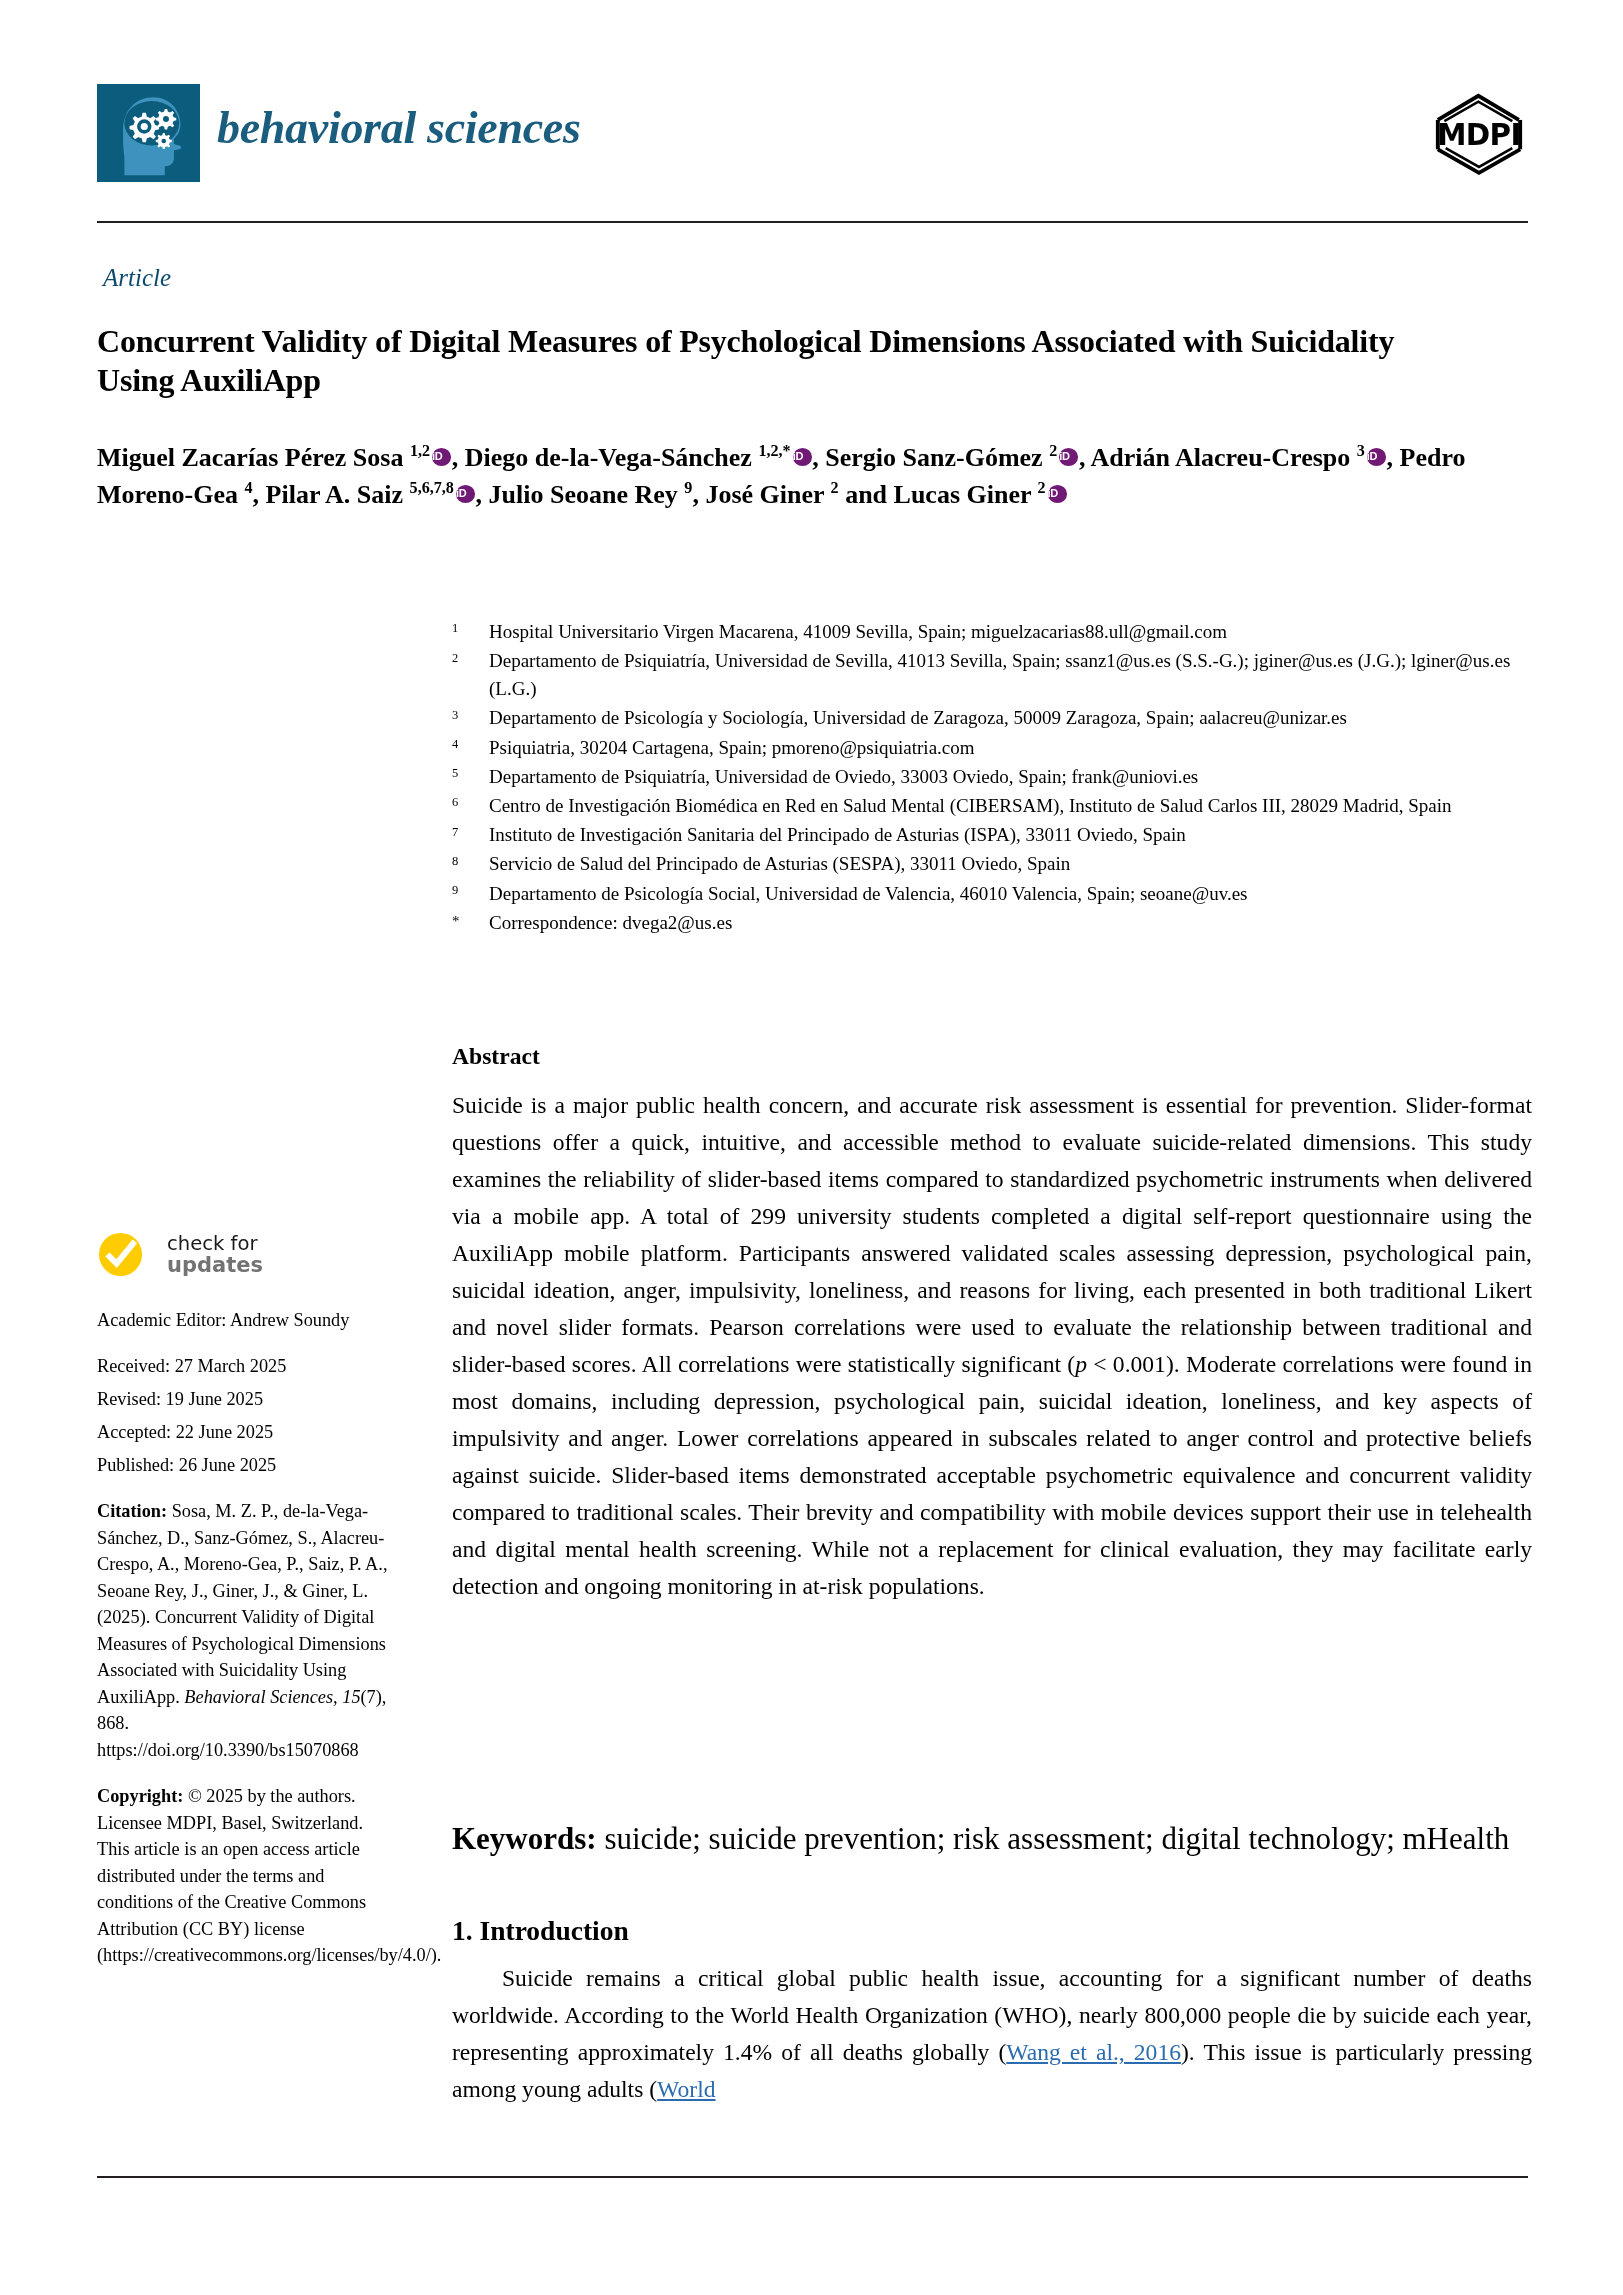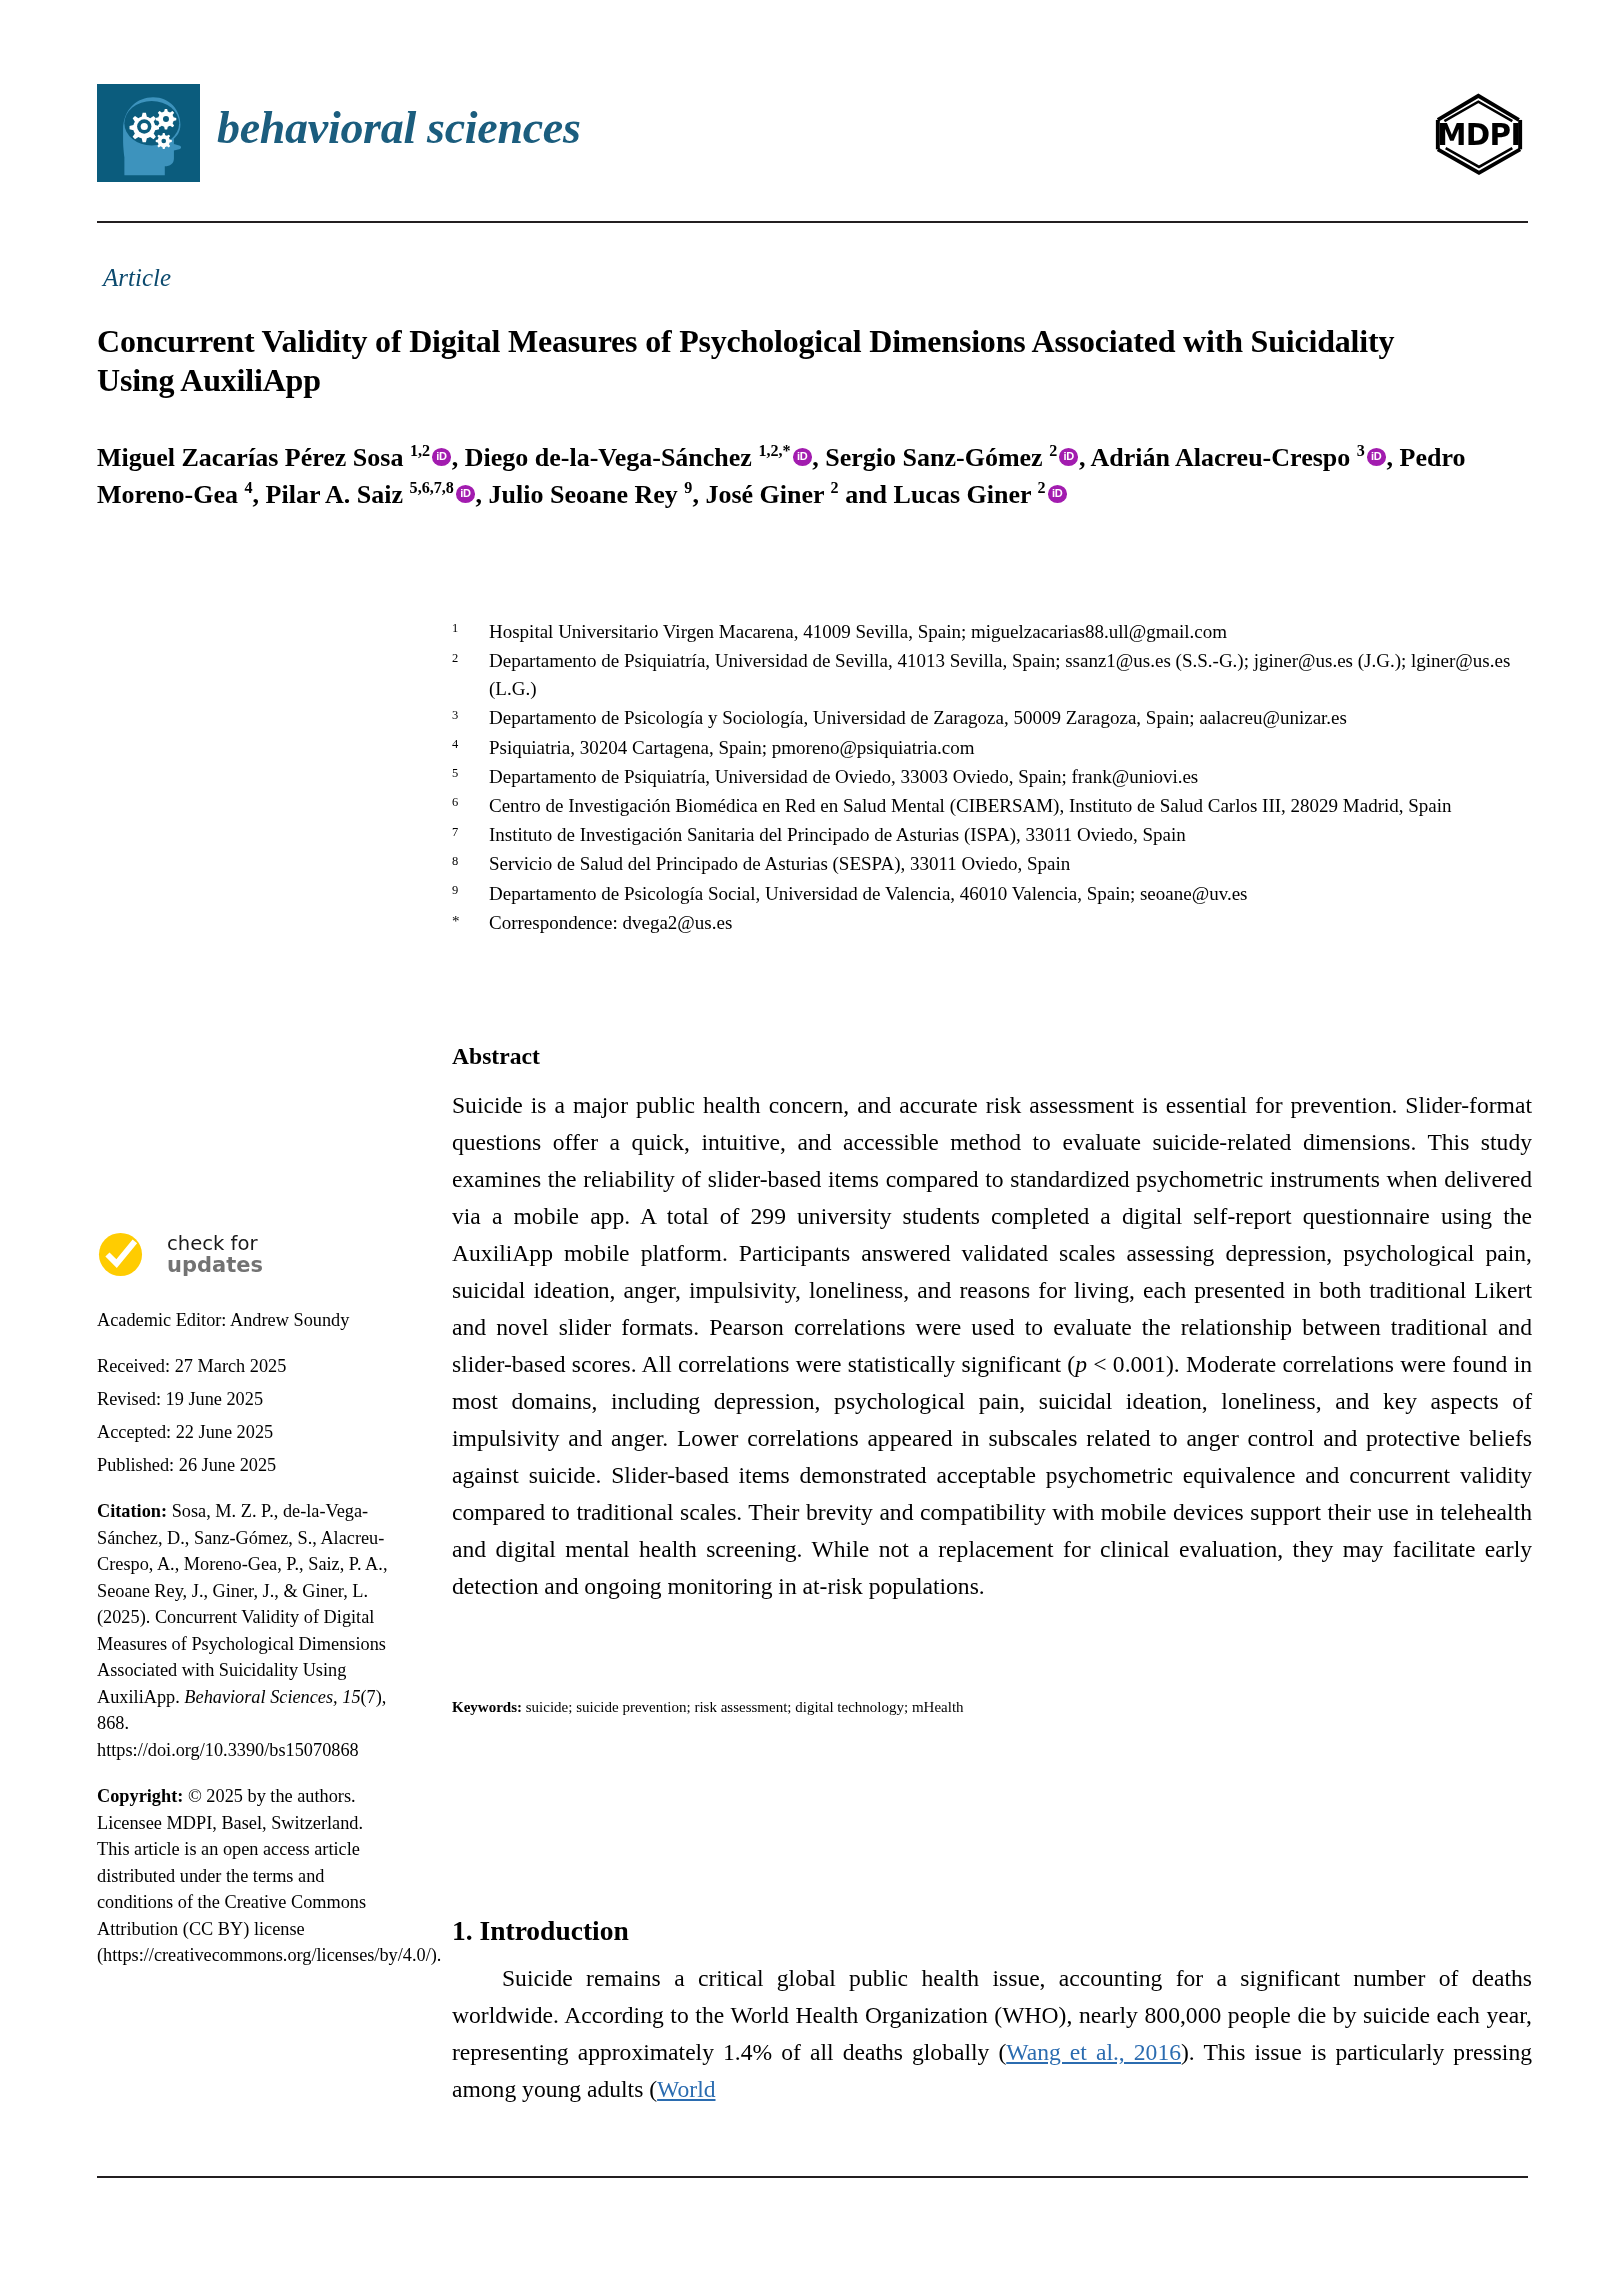--- a/index.html
+++ b/index.html
@@ -61,23 +61,23 @@
   }
 
   
   .authors {
     position: absolute; left: 97px; top: 440px; width: 1388px;
     font-size: 26px; font-weight: 700; line-height: 1.42;
   }
   .authors sup { font-size: 0.62em; font-weight: 700; vertical-align: super; }
   .orcid {
     display: inline-block; width: 19px; height: 17.7px;
-    border-radius: 50%; background: #a21caf; color: #ffffff;
+    border-radius: 50%; background: #701a75; color: #ffffff;
     font-size: 11px; font-weight: 700; font-family: "Liberation Sans", sans-serif;
-    text-align: center; line-height: 17.7px; vertical-align: 5.9px;
+    line-height: 17.7px; vertical-align: 5.9px;
     margin: 0 0.7px 0 2px; letter-spacing: -0.3px;
   }
 
   
   .sidebar {
     position: absolute; left: 97px; top: 1231px; width: 298px;
     font-family: "Liberation Serif", "DejaVu Serif", serif;
   }
   .updates-badge { display: flex; align-items: center; gap: 23px; margin-bottom: 29px; }
   .updates-badge .cfu-mark { width: 47px; height: 47px; flex: 0 0 auto; }
@@ -100,22 +100,22 @@
     position: absolute; left: 452px; top: 1043px;
     font-size: 23.6px; font-weight: 700;
   }
   .abstract-body {
     position: absolute; left: 452px; top: 1087px; width: 1080px;
     font-size: 23.6px; line-height: 1.57; text-align: justify;
   }
   .abstract-body i { font-style: italic; }
 
   .keywords {
-    position: absolute; left: 452px; top: 1696px; width: 1080px;
-    font-size: 15px; line-height: 1.5;
+    position: absolute; left: 452px; top: 1816px; width: 1080px;
+    font-size: 31px; line-height: 1.5;
   }
   .keywords b { font-weight: 700; }
 
   .section-head {
     position: absolute; left: 452px; top: 1915px;
     font-size: 27.5px; font-weight: 700;
   }
   .section-body {
     position: absolute; left: 452px; top: 1960px; width: 1080px;
     font-size: 23.6px; line-height: 1.57; text-align: justify;

